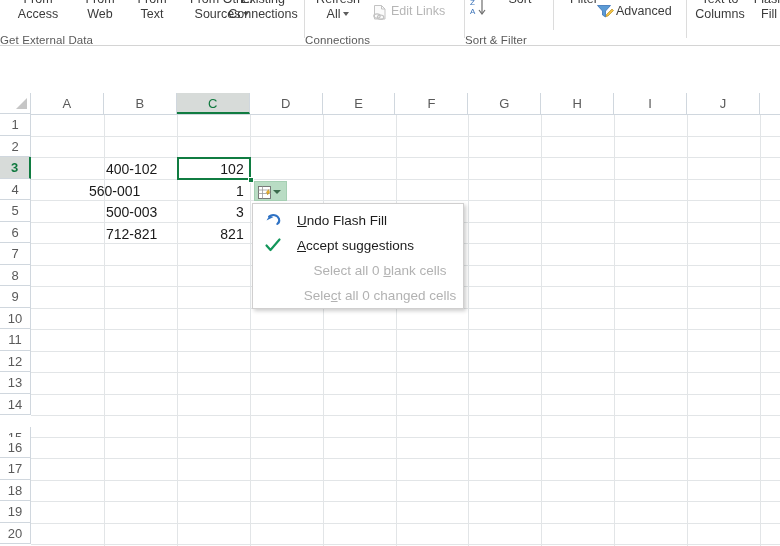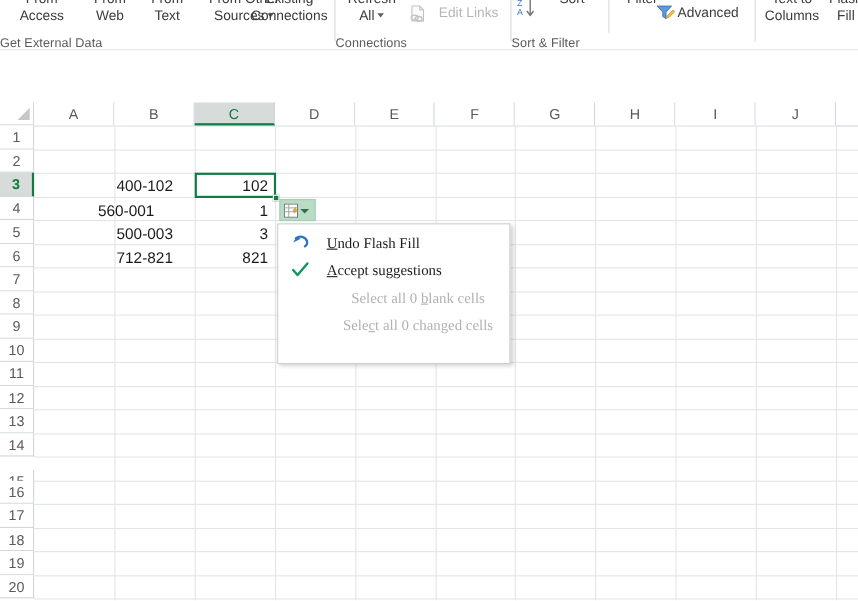--- a/index.html
+++ b/index.html
@@ -361,21 +361,21 @@
         <span class="l2"><span>All</span><span class="caret-sm"></span></span>
       </div>
       <span class="ricon" style="left:66px;top:4px;">
         <svg width="17" height="17" viewBox="0 0 17 17">
           <path d="M3.5 1.5h7l3.5 3.5v10h-10.5z" fill="#fbfbfb" stroke="#c3c3c3" stroke-width="1"></path>
           <path d="M10.5 1.5v3.5h3.5" fill="none" stroke="#c3c3c3" stroke-width="1"></path>
           <ellipse cx="6" cy="12" rx="3.2" ry="2.2" fill="none" stroke="#c3c3c3" stroke-width="1.2"></ellipse>
           <ellipse cx="9.6" cy="13.2" rx="3.2" ry="2.2" fill="none" stroke="#c3c3c3" stroke-width="1.2"></ellipse>
         </svg>
       </span>
-      <div class="rbtn disabled" style="left:86px;top:4px;width:70px;text-align:center;">
+      <div class="rbtn disabled" style="left:86px;top:4px;width:70px;text-align:left;">
         <span>Edit Links</span>
       </div>
       <div class="rgroup-title">Connections</div>
       <div class="rgroup-sep" style="left:159px;top:0;"></div>
     </div>
 
     <div class="rgroup" style="left:465px;width:222px;">
       <span class="ricon" style="left:5px;top:-4px;">
         <svg width="20" height="22" viewBox="0 0 20 22">
           <text x="0" y="9" font-family="Liberation Sans, sans-serif" font-size="8" fill="#3a72b8">Z</text>
@@ -524,21 +524,21 @@
       <span class="st-grid">
         <svg width="13" height="13" viewBox="0 0 13 13">
           <rect x="0.5" y="0.5" width="12" height="12" fill="#ffffff" stroke="#6d6d6d" stroke-width="0.9"></rect>
           <path d="M0.5 4h12M0.5 7.5h12M4.5 0.5v12" stroke="#9a9a9a" stroke-width="0.8"></path>
           <path d="M8.2 6.6l2.4-3v2.1h1.3l-2.4 3.2V6.6z" fill="#f0b323" stroke="#c08a10" stroke-width="0.5"></path>
         </svg>
       </span>
       <span class="st-caret"></span>
     </div>
 
-    <div class="ffmenu" id="ffmenu" style="left: 252px; top: 110px; width: 212px; padding-top: 4px; padding-bottom: 22px; font-family: Liberation Serif, serif;">
+    <div class="ffmenu" id="ffmenu" style="left: 252px; top: 110px; width: 212px; padding-top: 4px; padding-bottom: 0;">
         <div class="ffitem"><span class="ff-ico"><svg width="18" height="18" viewBox="0 0 18 18">
               <path d="M5 5.5C8.5 3 13.5 4 15 8" fill="none" stroke="#2f72c4" stroke-width="2" stroke-linecap="round"></path>
               <path d="M2.5 9.5l3-5 4 1.6z" fill="#2f72c4"></path>
               <path d="M15 8c.7 2-.3 4-1.8 5" fill="none" stroke="#2f72c4" stroke-width="2" stroke-linecap="round"></path>
             </svg></span><span><span class="ul">U</span>ndo Flash Fill</span></div>
         <div class="ffitem"><span class="ff-ico"><svg width="18" height="18" viewBox="0 0 18 18">
               <path d="M2.5 9.5l4 4.5L15.5 3.5" fill="none" stroke="#12965a" stroke-width="2.2" stroke-linecap="round" stroke-linejoin="round"></path>
             </svg></span><span><span class="ul">A</span>ccept suggestions</span></div>
         <div class="ffitem disabled"><span>Select all 0 <span class="ul">b</span>lank cells</span></div>
         <div class="ffitem disabled"><span>Sele<span class="ul">c</span>t all 0 changed cells</span></div>

